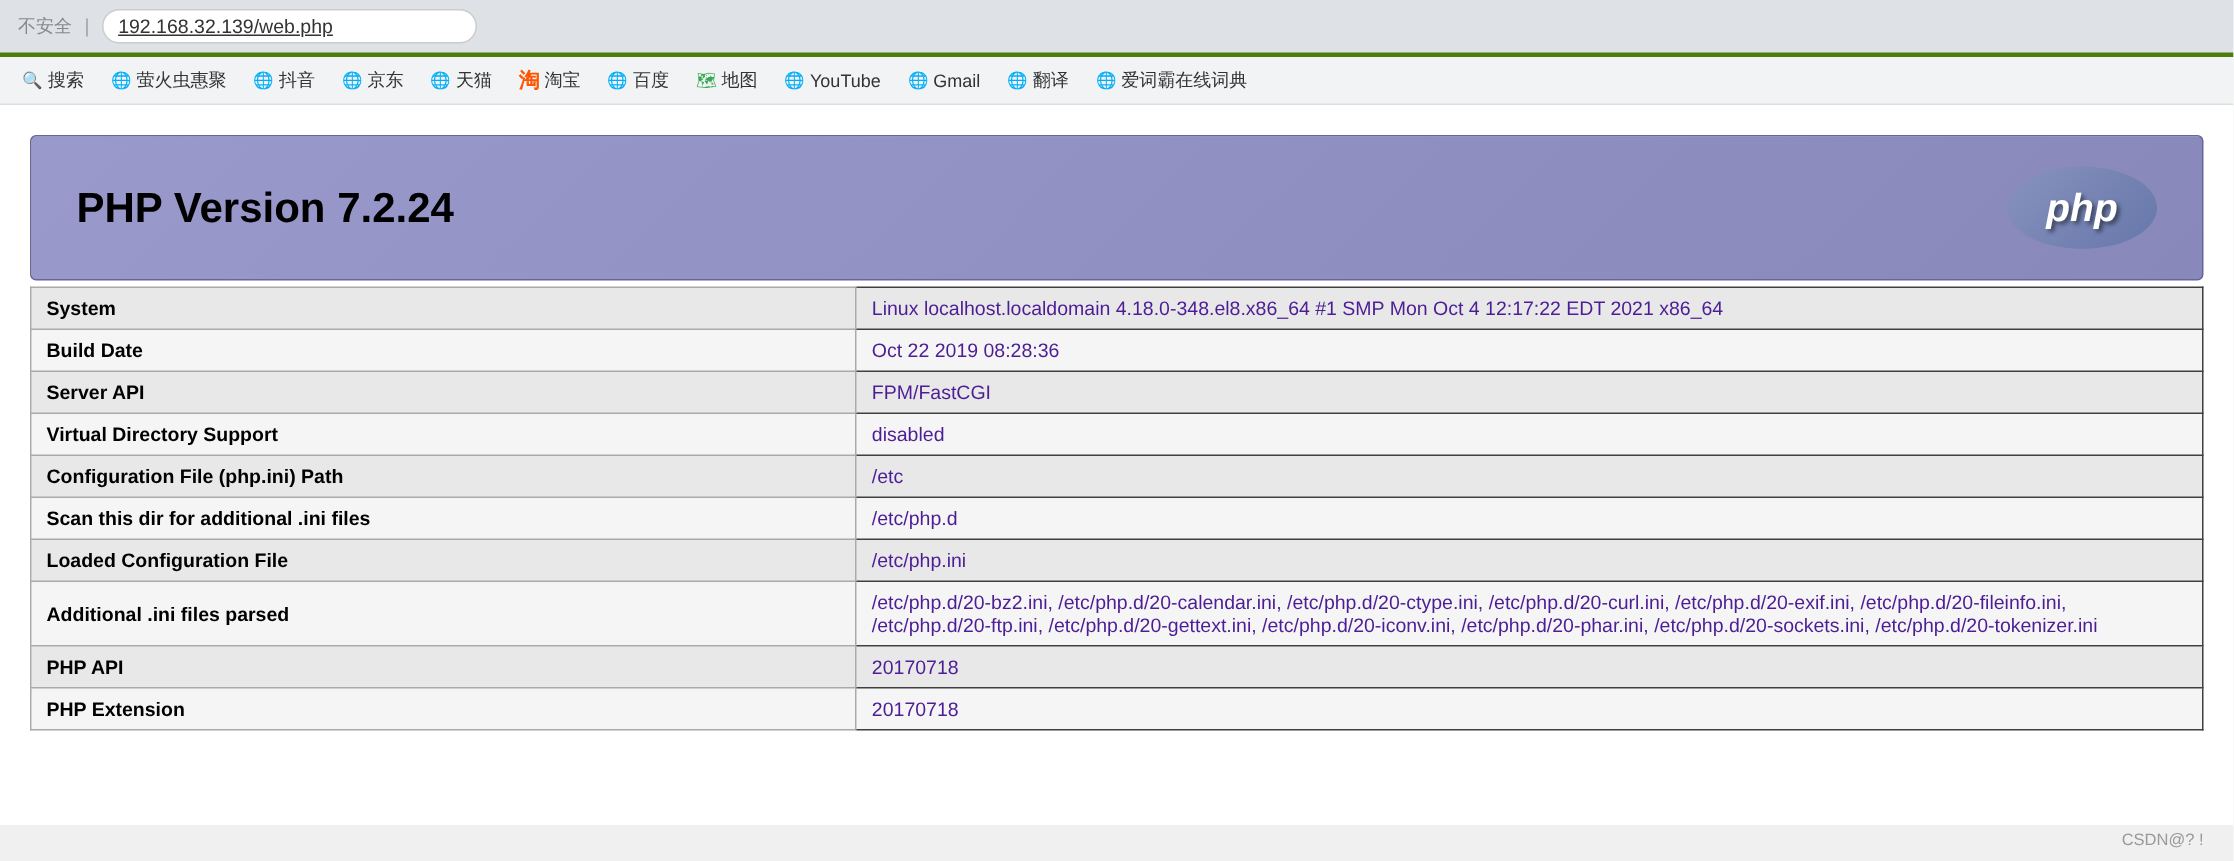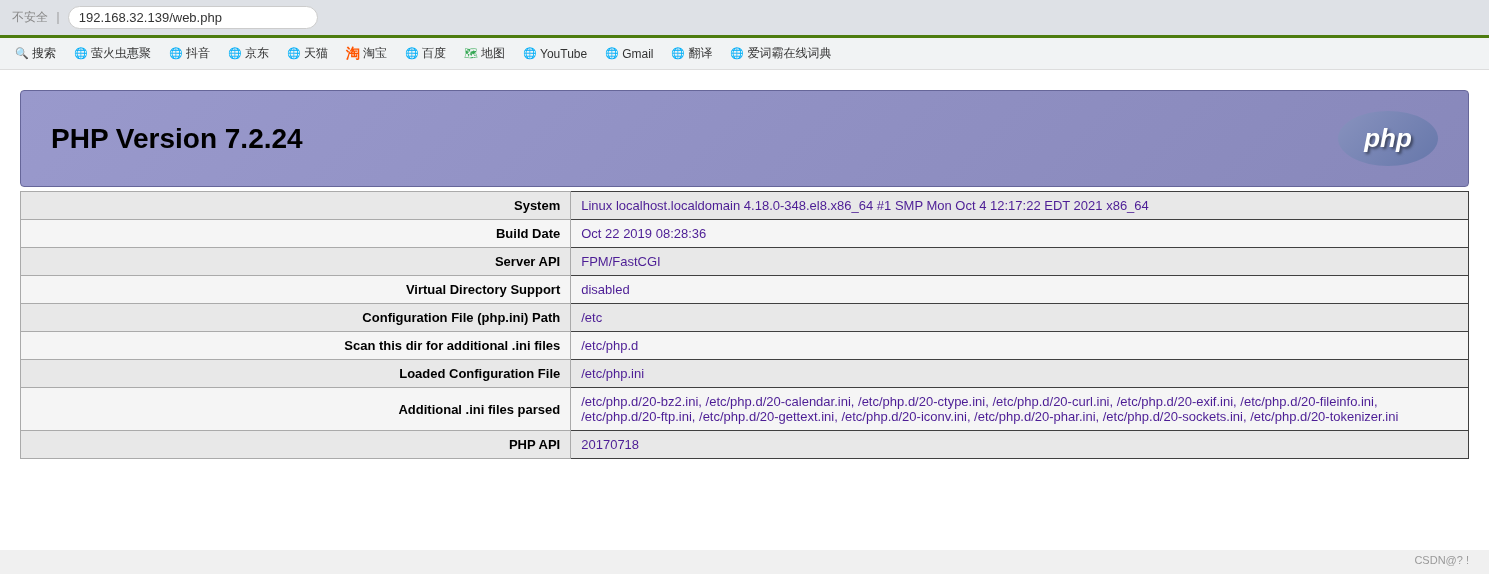--- a/index.html
+++ b/index.html
@@ -22,20 +22,21 @@
       gap: 4px;
     }
     .address-bar {
       background: white;
       border: 1px solid #ccc;
       border-radius: 12px;
       padding: 3px 10px;
       font-size: 13px;
       color: #333;
       min-width: 250px;
+      text-decoration: underline;
     }
 
     
     .bookmarks-bar {
       background: #f1f3f4;
       padding: 4px 8px;
       display: flex;
       align-items: center;
       gap: 4px;
       border-bottom: 1px solid #ddd;
@@ -121,21 +122,21 @@
     }
     .phpinfo-table tr:nth-child(odd) td,
     .phpinfo-table tr:nth-child(odd) th {
       background-color: #e8e8e8;
     }
     .phpinfo-table tr:nth-child(even) td,
     .phpinfo-table tr:nth-child(even) th {
       background-color: #f5f5f5;
     }
     .phpinfo-table th {
-      text-align: right;
+      text-align: left;
       padding: 6px 10px;
       font-weight: bold;
       width: 38%;
       border: 1px solid #aaa;
       color: #000;
     }
     .phpinfo-table td {
       padding: 6px 10px;
       border: 1px solid #404040;
       color: #4c1d95;
@@ -252,18 +253,22 @@
           <td>/etc/php.ini</td>
         </tr>
         <tr>
           <th>Additional .ini files parsed</th>
           <td>/etc/php.d/20-bz2.ini, /etc/php.d/20-calendar.ini, /etc/php.d/20-ctype.ini, /etc/php.d/20-curl.ini, /etc/php.d/20-exif.ini, /etc/php.d/20-fileinfo.ini, /etc/php.d/20-ftp.ini, /etc/php.d/20-gettext.ini, /etc/php.d/20-iconv.ini, /etc/php.d/20-phar.ini, /etc/php.d/20-sockets.ini, /etc/php.d/20-tokenizer.ini</td>
         </tr>
         <tr>
           <th>PHP API</th>
           <td>20170718</td>
         </tr>
+        <tr>
+          <th>PHP Extension</th>
+          <td>20170718</td>
+        </tr>
       </tbody>
   </table>
 
 </div>
 
 <div class="csdn-watermark">CSDN@? !</div>
 
 </body></html>

